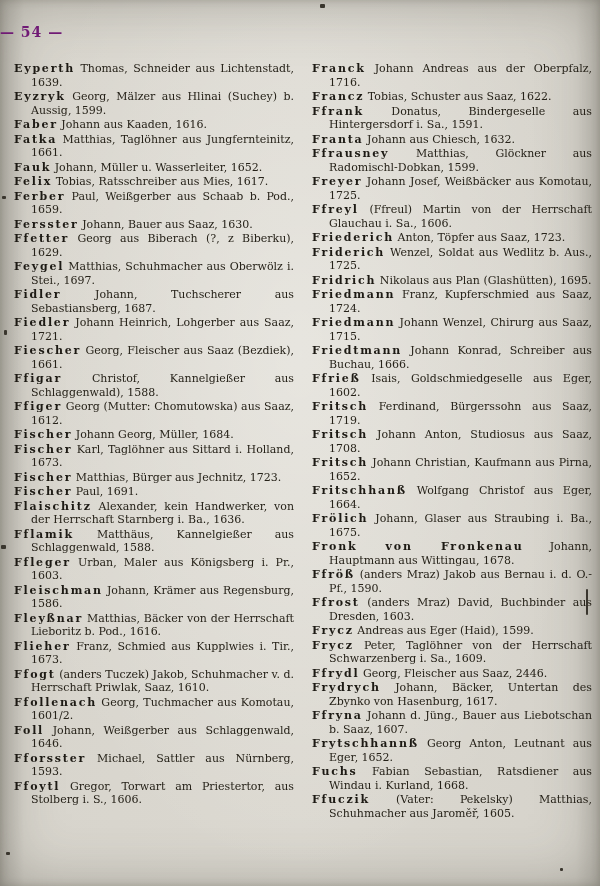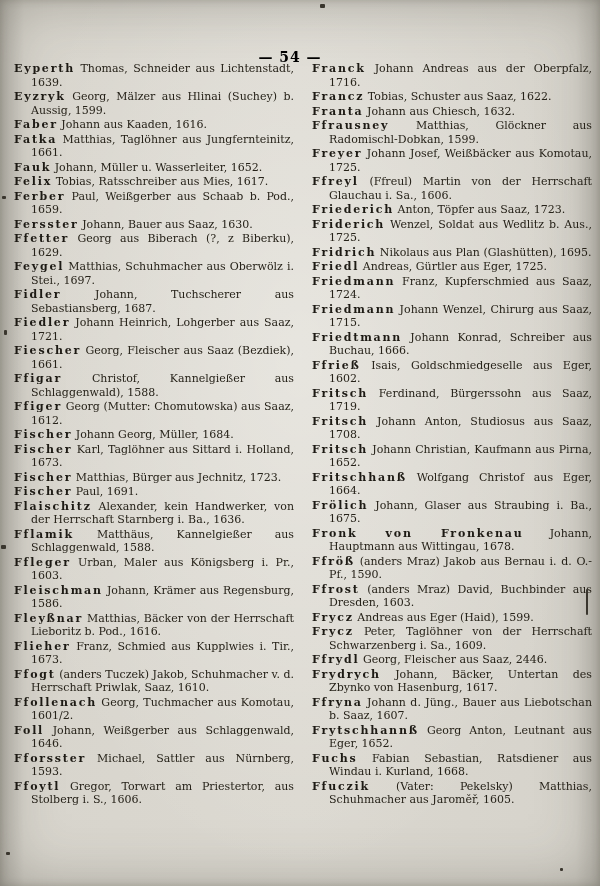--- a/index.html
+++ b/index.html
@@ -13,25 +13,23 @@
       linear-gradient(90deg, #bdbab2 0%, #d8d5cd 4%, #dbd8d0 50%, #d6d3cb 96%, #c2bfb7 100%),
       #d6d3cb;
     color:#232019;
   }
   .vignette{
     position:absolute;inset:0;pointer-events:none;
     box-shadow:inset 0 0 60px rgba(70,65,55,.35), inset 0 0 8px rgba(60,55,45,.25);
   }
   .page-number{
     position:absolute;top:24px;left:0;width:580px;
-    text-align:center;
     font-size:14px;font-weight:bold;
     letter-spacing:1px;
-    color:#000000;
-    margin-top:25px;
+    color:#701a75;
   }
   .columns{
     position:absolute;top:62px;left:14px;
     width:578px;
     display:flex;
     gap:18px;
     justify-content:flex-end;
   }
   .col{
     width:280px;
@@ -95,28 +93,28 @@
       <p class="entry"><span class="lead">Flieher</span> <span class="rest">Franz, Schmied aus Kupplwies i. Tir., 1673.</span></p>
       <p class="entry"><span class="lead">Ffogt</span> <span class="rest">(anders Tuczek) Jakob, Schuhmacher v. d. Herrschaft Priwlak, Saaz, 1610.</span></p>
       <p class="entry"><span class="lead">Ffollenach</span> <span class="rest">Georg, Tuchmacher aus Komotau, 1601/2.</span></p>
       <p class="entry"><span class="lead">Foll</span> <span class="rest">Johann, Weißgerber aus Schlaggenwald, 1646.</span></p>
       <p class="entry"><span class="lead">Fforsster</span> <span class="rest">Michael, Sattler aus Nürnberg, 1593.</span></p>
       <p class="entry"><span class="lead">Ffoytl</span> <span class="rest">Gregor, Torwart am Priestertor, aus Stolberg i. S., 1606.</span></p>
     </div>
   <div class="col">
       <p class="entry"><span class="lead">Franck</span> <span class="rest">Johann Andreas aus der Oberpfalz, 1716.</span></p>
       <p class="entry"><span class="lead">Francz</span> <span class="rest">Tobias, Schuster aus Saaz, 1622.</span></p>
+      <p class="entry"><span class="lead">Ffrank</span> <span class="rest">Donatus, Bindergeselle aus Hintergersdorf i. Sa., 1591.</span></p>
       <p class="entry"><span class="lead">Franta</span> <span class="rest">Johann aus Chiesch, 1632.</span></p>
       <p class="entry"><span class="lead">Ffrausney</span> <span class="rest">Matthias, Glöckner aus Radomischl-Dobkan, 1599.</span></p>
       <p class="entry"><span class="lead">Freyer</span> <span class="rest">Johann Josef, Weißbäcker aus Komotau, 1725.</span></p>
       <p class="entry"><span class="lead">Ffreyl</span> <span class="rest">(Ffreul) Martin von der Herrschaft Glauchau i. Sa., 1606.</span></p>
       <p class="entry"><span class="lead">Friederich</span> <span class="rest">Anton, Töpfer aus Saaz, 1723.</span></p>
       <p class="entry"><span class="lead">Friderich</span> <span class="rest">Wenzel, Soldat aus Wedlitz b. Aus., 1725.</span></p>
       <p class="entry"><span class="lead">Fridrich</span> <span class="rest">Nikolaus aus Plan (Glashütten), 1695.</span></p>
-      <p class="entry"><span class="lead">Friedl</span> <span class="rest">Andreas, Gürtler aus Eger, 1725.</span></p>
       <p class="entry"><span class="lead">Friedmann</span> <span class="rest">Franz, Kupferschmied aus Saaz, 1724.</span></p>
       <p class="entry"><span class="lead">Friedmann</span> <span class="rest">Johann Wenzel, Chirurg aus Saaz, 1715.</span></p>
       <p class="entry"><span class="lead">Friedtmann</span> <span class="rest">Johann Konrad, Schreiber aus Buchau, 1666.</span></p>
       <p class="entry"><span class="lead">Ffrieß</span> <span class="rest">Isais, Goldschmiedgeselle aus Eger, 1602.</span></p>
       <p class="entry"><span class="lead">Fritsch</span> <span class="rest">Ferdinand, Bürgerssohn aus Saaz, 1719.</span></p>
       <p class="entry"><span class="lead">Fritsch</span> <span class="rest">Johann Anton, Studiosus aus Saaz, 1708.</span></p>
       <p class="entry"><span class="lead">Fritsch</span> <span class="rest">Johann Christian, Kaufmann aus Pirna, 1652.</span></p>
       <p class="entry"><span class="lead">Fritschhanß</span> <span class="rest">Wolfgang Christof aus Eger, 1664.</span></p>
       <p class="entry"><span class="lead">Frölich</span> <span class="rest">Johann, Glaser aus Straubing i. Ba., 1675.</span></p>
       <p class="entry"><span class="lead">Fronk von Fronkenau</span> <span class="rest">Johann, Hauptmann aus Wittingau, 1678.</span></p>

